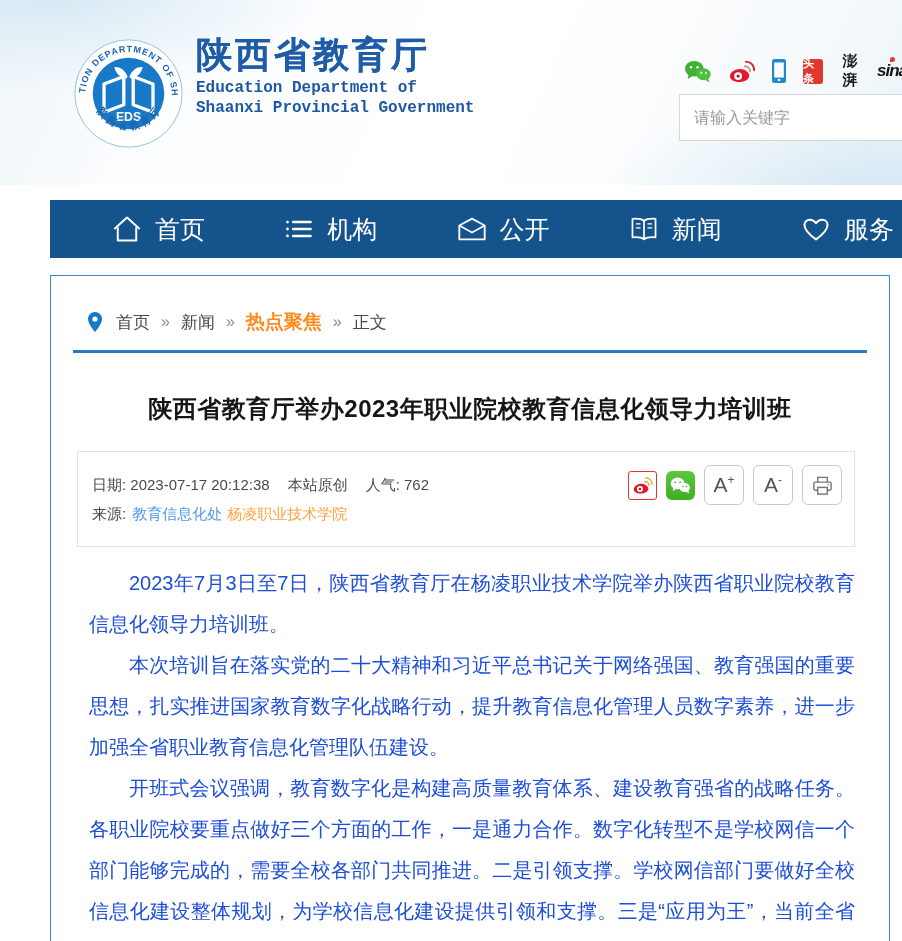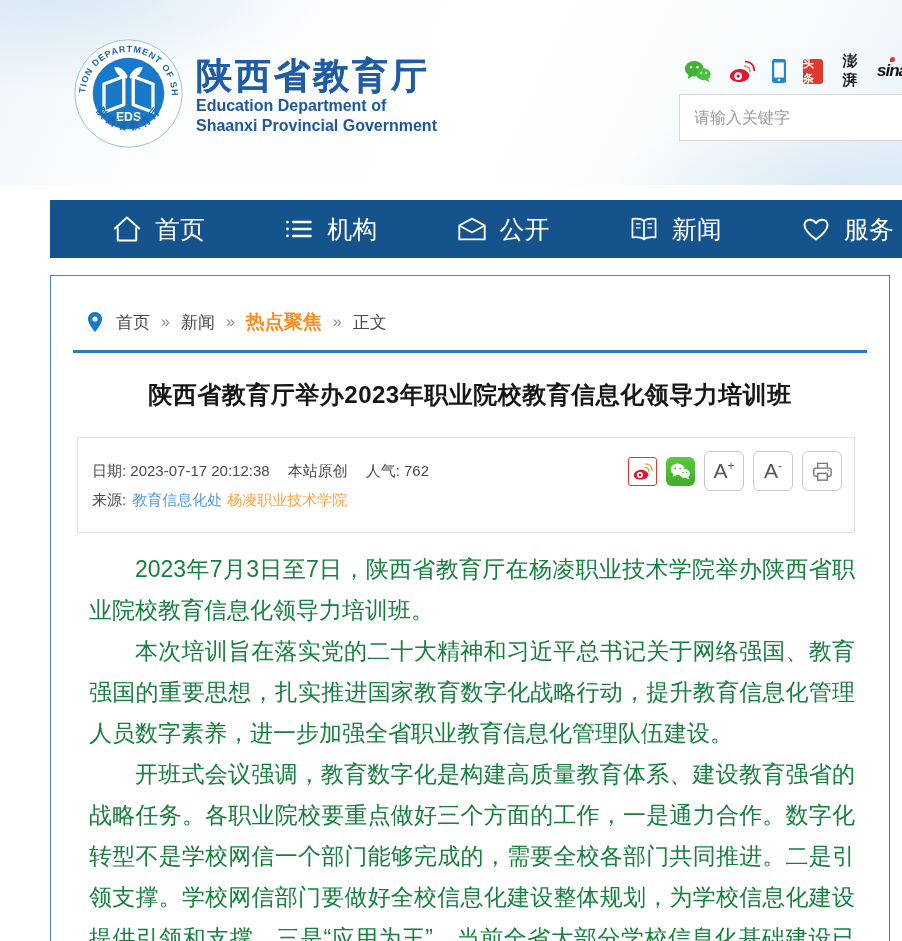--- a/index.html
+++ b/index.html
@@ -17,21 +17,21 @@
     overflow:hidden;
   }
   .header .mist1 { position:absolute; left:-60px; top:-40px; width:420px; height:140px;
     background:radial-gradient(ellipse at 30% 20%, rgba(205,227,241,.75), rgba(205,227,241,0) 65%); }
   .header .mist2 { position:absolute; right:-80px; top:70px; width:420px; height:160px;
     background:radial-gradient(ellipse at 70% 80%, rgba(208,229,242,.8), rgba(208,229,242,0) 60%); }
 
   .logo-wrap { position:absolute; left:72px; top:37px; width:113px; height:113px; }
   .logo-wrap svg { width:100%; height:100%; display:block; }
 
-  .title-block { position:absolute; left:196px; top:56px; }
+  .title-block { position:absolute; left:196px; top:38px;font-family:Liberation Mono, monospace; }
   .site-title { font-size:36px; font-weight:bold; color:#1E5CA8; letter-spacing:3px; line-height:1.1;
     text-shadow:0 0 0 #1E5CA8; }
   .site-sub { margin-top:0; font-size:16px; font-weight:bold; color:#1D57A5; line-height:1.3; }
 
   .social-row { position:absolute; left:684px; top:56px; display:flex; align-items:center; gap:16px; height:30px; }
   .soc { display:flex; align-items:center; justify-content:center; cursor:pointer; }
   .soc svg { display:block; }
   .soc-toutiao { width:27px; height:25px; background:#E1382D; border-radius:3px; color:#fff;
     font-size:11px; font-weight:bold; display:flex; align-items:center; justify-content:center; letter-spacing:0; }
   .soc-pengpai { font-size:15px; font-weight:bold; color:#1b1b1b; font-family:"Liberation Serif","DejaVu Serif",serif;text-align:center; }
@@ -57,39 +57,39 @@
   .breadcrumb { margin-top:33px; padding-left:14px; display:flex; align-items:center; gap:11px;
     font-size:17px; color:#4a4a4a; }
   .bc-sep { color:#8a8a8a; font-size:16px; }
   .bc-link { cursor:pointer; }
   .bc-hot { color:#FF8A1E; font-weight:bold; font-size:19px; cursor:pointer; }
   .bc-current { color:#4a4a4a; }
   .breadcrumb .pin { display:flex; margin-right:2px; }
 
   .bc-divider { margin-top:15px; height:3px; background:#2979C2; }
 
-  .article-title { margin-top:26px; text-align:center; font-size:24px; font-weight:bold; color:#161616; letter-spacing:0.5px; }
+  .article-title { margin-top:40px; text-align:center; font-size:24px; font-weight:bold; color:#161616; letter-spacing:0.5px; }
 
   .meta-box { position:relative; margin:26px 12px 0 4px; border:1px solid #e2e2e2; padding:18px 14px; min-height:68px; }
   .meta-line { font-size:15px; color:#4a4a4a; line-height:29px; display:flex; align-items:center; flex-wrap:wrap; }
   .meta-line .gap { display:inline-block; width:18px; }
   .src-blue { color:#4D9AE8; margin-left:6px; cursor:pointer; }
   .src-orange { color:#FFA23E; margin-left:5px; cursor:pointer; }
 
   .meta-toolbar { position:absolute; right:12px; top:13px; display:flex; align-items:center; gap:9px; }
   .share-weibo { width:29px; height:29px; border:1px solid #E0382E; border-radius:3px; background:#fff;
     display:flex; align-items:center; justify-content:center; cursor:pointer; }
   .share-wechat { width:29px; height:29px; border-radius:6px; background:linear-gradient(#5BC93C,#3FAE27);
     display:flex; align-items:center; justify-content:center; cursor:pointer; }
   .tool-btn { width:40px; height:40px; border:1px solid #c9c9c9; border-radius:6px; background:#fff;
     display:flex; align-items:center; justify-content:center; font-size:21px; color:#555; cursor:pointer; }
   .tool-btn sup { font-size:12px; line-height:1; margin-top:-10px; }
 
   .article-body { margin-top:10px; padding:6px 12px 0 16px; }
-  .article-body p { font-size:23px; line-height:41px; color:#15803d; text-indent:2em; text-align:justify; }
+  .article-body p { font-size:20px; line-height:41px; color:#1d4ed8; text-indent:2em; text-align:justify; }
 </style>
 </head>
 <body>
 
 <div class="page">
 
   <div class="header">
     <div class="mist1"></div>
     <div class="mist2"></div>
 

